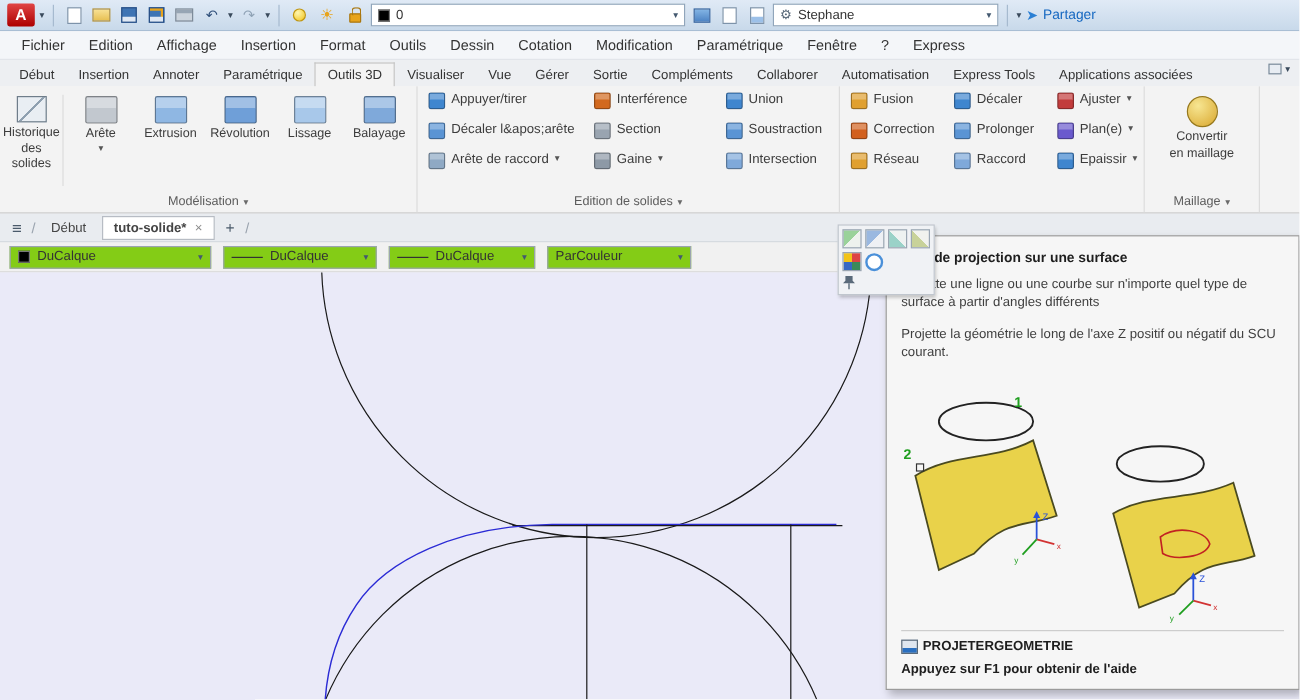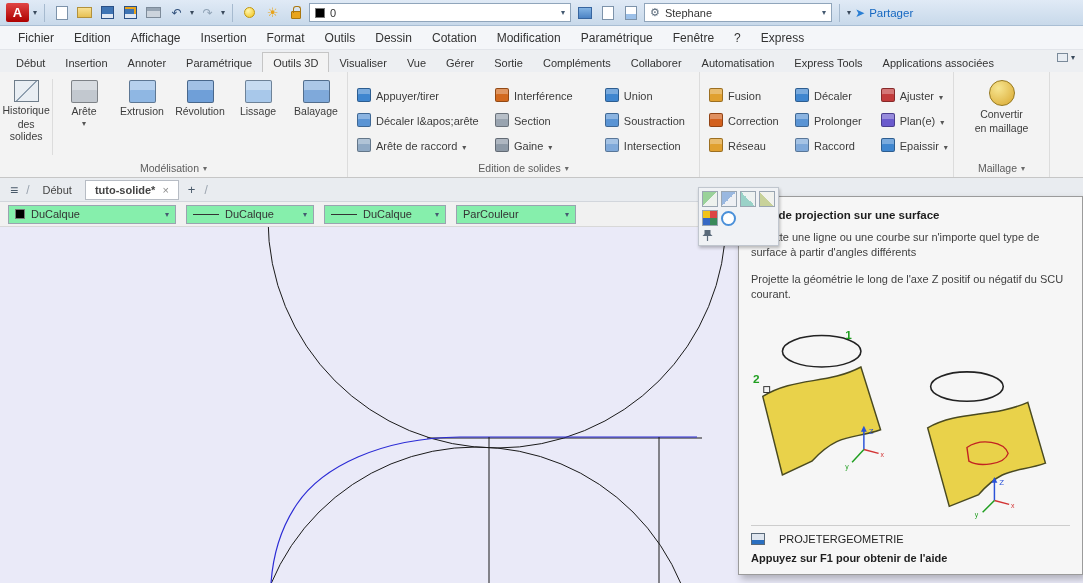--- a/index.html
+++ b/index.html
@@ -60,21 +60,21 @@
              font-size:10.5px; color:#3c3c3c; text-align:center; line-height:1.15; }
   .big-btn .cube { width:27px; height:23px; border:1px solid rgba(0,0,0,.35); border-radius:2px;
                    box-shadow:inset 0 9px 0 rgba(255,255,255,.35); }
   .wire-cube { width:25px; height:22px; border:1.5px solid #6f7d8a; background:
                linear-gradient(135deg, transparent 48%, #8fa0b0 48%, #8fa0b0 52%, transparent 52%), #e9eef3; }
   .sphere { width:26px; height:26px; border-radius:50%; border:1px solid #96781c;
             background:radial-gradient(circle at 35% 30%, #f7e692, #d9a72e); }
   .barr { font-size:8px; color:#555; }
   .vline { width:1px; background:#dcdcdc; margin:4px 2px; align-self:stretch; }
   .mini-col { display:flex; flex-direction:column; padding-top:2px; }
-  .mini-btn { display:flex; align-items:flex-end; gap:5px; height:25px; padding:0 7px; font-size:11px; color:#3c3c3c; white-space:nowrap; }
+  .mini-btn { display:flex; align-items:flex-start; gap:5px; height:25px; padding:0 7px; font-size:11px; color:#3c3c3c; white-space:nowrap; }
   .mini-icon { width:14px; height:14px; border:1px solid rgba(0,0,0,.3); border-radius:2px;
                box-shadow:inset 0 5px 0 rgba(255,255,255,.3); flex:none; }
   .mini-arrow { font-size:8px; color:#555; }
   .p-model { width:348px; }
   .p-edit  { width:352px; }
   .p-surf  { width:254px; }
   .p-mail  { width:96px; justify-content:center; }
   .p-part  { flex:1; flex-direction:column; align-items:center; gap:3px; padding-top:5px; border-right:none; }
   .p-part .txt { font-size:10.5px; color:#4a4a4a; }
   .sphere-sm { width:16px; height:16px; border-radius:50%; border:1px solid #96781c;
@@ -88,21 +88,21 @@
   .hamburger { font-size:14px; color:#4a5a6a; padding:0 4px; }
   .ft-slash { color:#9aa3ae; font-size:12px; }
   .ftab { padding:3px 9px; font-size:11px; color:#444; display:flex; gap:7px; align-items:center; }
   .ftab.active { background:#fff; border:1px solid #b7bcc4; font-weight:bold; }
   .ftab .close { color:#8a8a8a; font-weight:normal; }
   .ft-plus { font-size:13px; color:#4a5a6a; padding:0 5px; }
 
   
   .props { position:absolute; top:202px; left:0; right:0; height:25px; background:#f1f1f1;
            border-bottom:1px solid #d8d8d8; display:flex; align-items:center; gap:10px; padding:0 8px; }
-  .pcombo { height:19px; background:#86efac; border:1px solid #9aa4b0; display:flex; align-items:center;
+  .pcombo { height:19px; background:#84cc16; border:1px solid #9aa4b0; display:flex; align-items:center;
             gap:6px; padding:0 6px; font-size:11px; color:#333; }
   .pcombo .carr { margin-left:auto; font-size:8px; color:#445970; }
   .line-sample { width:26px; height:0; border-top:1px solid #333; }
 
   
   .canvas { position:absolute; top:227px; left:0; right:0; bottom:0; background:#eaeaf8; }
 
   
   .slideout { position:absolute; left:698px; top:187px; z-index:20; background:#f0f2f5;
               border:1px solid #c0c6ce; box-shadow:1px 2px 3px rgba(0,0,0,.25); padding:3px; 
@@ -117,21 +117,21 @@
   .s6 { border-radius:50%; border:2.5px solid #4a90d9; background:#fff; width:15px; height:15px; }
 
   
   .tooltip { position:absolute; left:738px; top:196px; width:345px; height:379px; z-index:10;
              background:#f6f6f6; border:1px solid #9b9b9b; box-shadow:3px 4px 7px rgba(0,0,0,.25);
              padding:12px 12px 10px; display:flex; flex-direction:column; }
   .tt-title { font-weight:bold; font-size:11.5px; color:#1e1e1e; margin-bottom:9px; }
   .tt-p { font-size:11px; color:#3f3f3f; line-height:1.4; margin-bottom:11px; }
   .tt-img { flex:1; display:flex; align-items:center; justify-content:center; }
   .tt-footer { border-top:1px solid #cdcdcd; padding-top:7px; }
-  .tt-cmd { display:flex; align-items:center; gap:14px; font-weight:normal; font-size:11px; color:#1e1e1e; }
+  .tt-cmd { display:flex; align-items:center; gap:4px; font-weight:bold; font-size:11px; color:#1e1e1e; }
   .cmd-ico { width:14px; height:12px; background:#dfe6ef; border:1px solid #5a6a7a; box-shadow:inset 0 -4px 0 #2a6fc0; }
   .tt-help { font-weight:bold; font-size:11px; color:#1e1e1e; margin-top:7px; }
 </style>
 </head>
 <body>
 
 <div class="app">
 
   <div class="qat">
     <span class="logo">A</span>

